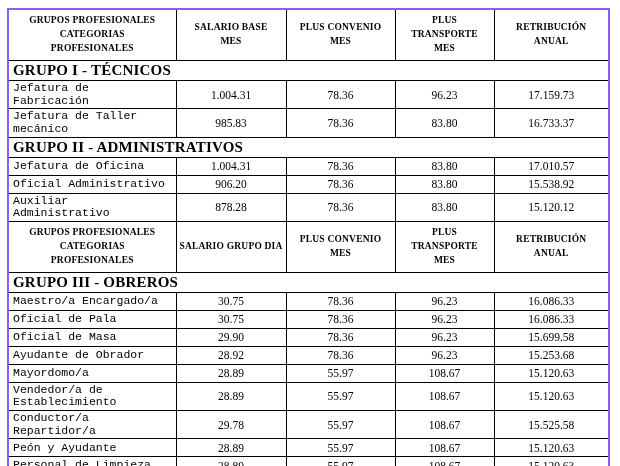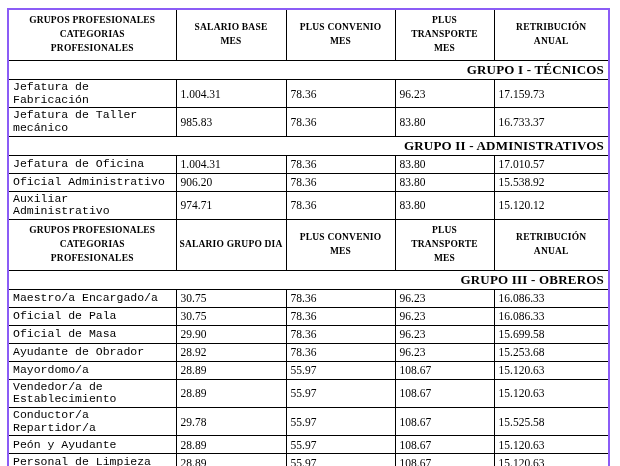--- a/index.html
+++ b/index.html
@@ -37,38 +37,37 @@
     text-align: center;
     font-size: 9.5px;
     line-height: 1.45;
     white-space: pre-line;
     height: 48px;
     padding: 1px 2px;
     letter-spacing: 0.2px;
   }
   td.section-title {
     font-weight: bold;
-    font-size: 13px;
+    font-size: 15px;
     padding: 1px 4px;
     letter-spacing: 0.2px;
-    text-align: right;
   }
   tr.section-row { height: 17px; }
   tr.data-row { height: 18px; }
   tr.data-row.tall { height: 26px; margin-left: 20px; }
   td.label {
     font-size: 11.5px;
     padding: 1px 4px;
     white-space: pre-wrap;
     line-height: 1.1;
     font-family: Liberation Mono, monospace;
   }
   td.num {
     font-size: 11.5px;
-    text-align: left;
+    text-align: center;
     padding: 1px 4px;
   }
 </style>
 </head>
 <body>
 
 <div class="page">
   <table class="salary">
     <colgroup>
       <col style="width:168px">
@@ -121,21 +120,21 @@
         </tr>
         <tr class="data-row">
           <td class="label">Oficial Administrativo</td>
           <td class="num">906.20</td>
           <td class="num">78.36</td>
           <td class="num">83.80</td>
           <td class="num">15.538.92</td>
         </tr>
         <tr class="data-row">
           <td class="label">Auxiliar Administrativo</td>
-          <td class="num">974.71</td>
+          <td class="num">878.28</td>
           <td class="num">78.36</td>
           <td class="num">83.80</td>
           <td class="num">15.120.12</td>
         </tr>
         <tr>
           <td class="th">GRUPOS PROFESIONALES
 CATEGORIAS
 PROFESIONALES</td>
           <td class="th">SALARIO GRUPO DIA</td>
           <td class="th">PLUS CONVENIO

